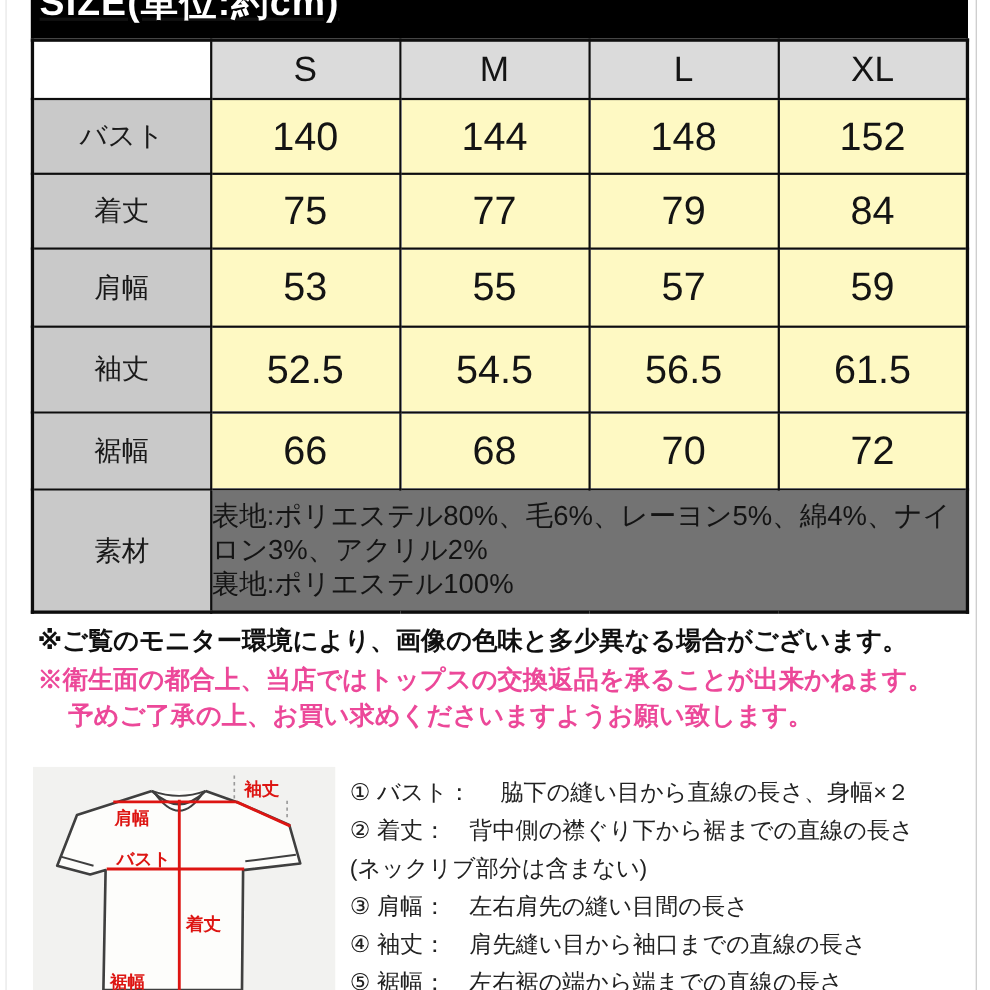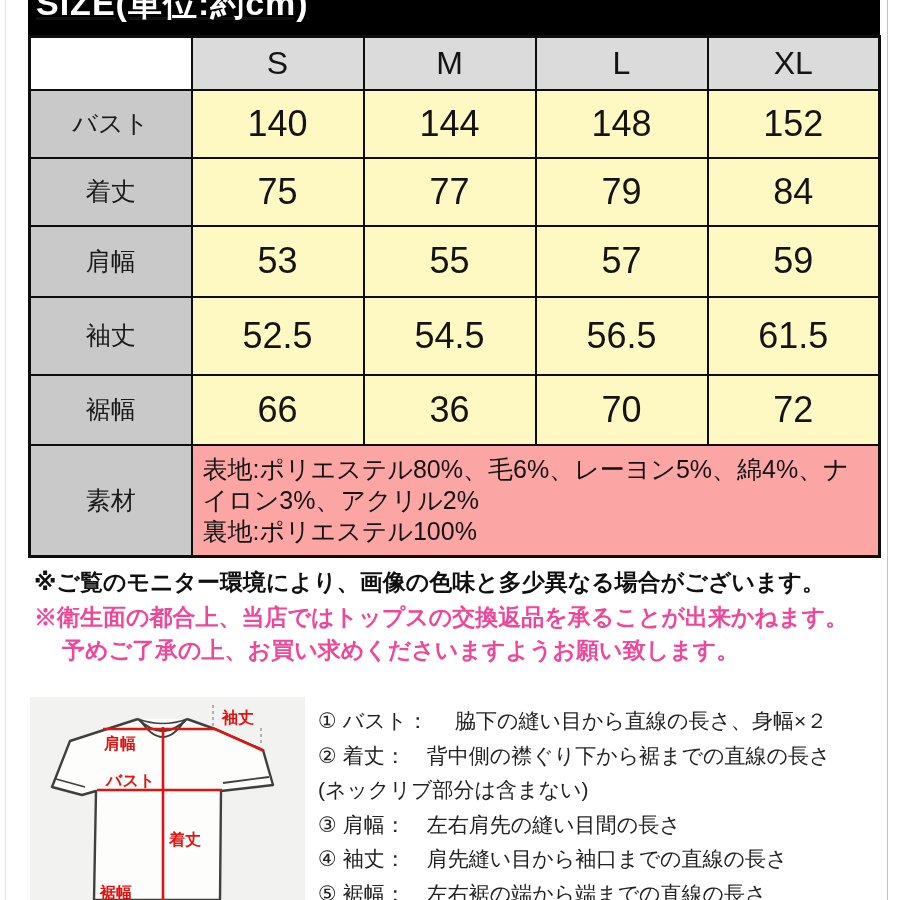--- a/index.html
+++ b/index.html
@@ -40,22 +40,22 @@
   tr.h-row1,tr.h-row2{height:68px;}
   tr.h-row3{height:71px;}
   tr.h-row4{height:78px;}
   tr.h-row5{height:70px;}
   tr.h-material{height:112px;}
   .corner-cell{background:#ffffff;}
   th.size-head{background:#dbdbdb;font-weight:normal;font-size:32px;color:#141414;}
   td.row-label{background:#c9c9c9;font-size:25px;color:#1a1a1a;}
   td.size-val{background:#fef9c3;font-size:36px;color:#141414;}
   td.material-cell{
-    background:#fca5a5;text-align:left;font-size:25px;line-height:31px;
-    padding:8px 10px;white-space:pre-line;word-break:break-all;color:#141414;
+    background:#737373;text-align:left;font-size:25px;line-height:31px;
+    padding:8px 0;white-space:pre-line;word-break:break-all;color:#141414;
   }
 
   
   .notes{position:absolute;left:34px;top:566px;width:846px;}
   .note-line{font-size:23px;line-height:33px;font-weight:bold;color:#101010;white-space:nowrap;}
   .note-line.red{color:#ec4899;font-family:Liberation Mono, monospace;}
   .note-line.gap{margin-top:4px;}
   .note-line.indent{padding-left:28px;}
 
   
@@ -117,21 +117,21 @@
   <tr class="h-row4">
     <td class="row-label">袖丈</td>
     <td class="size-val">52.5</td>
     <td class="size-val">54.5</td>
     <td class="size-val">56.5</td>
     <td class="size-val">61.5</td>
   </tr>
   <tr class="h-row5">
     <td class="row-label">裾幅</td>
     <td class="size-val">66</td>
-    <td class="size-val">36</td>
+    <td class="size-val">68</td>
     <td class="size-val">70</td>
     <td class="size-val">72</td>
   </tr>
   <tr class="h-material">
     <td class="row-label">素材</td>
     <td class="material-cell" colspan="4">表地:ポリエステル80%、毛6%、レーヨン5%、綿4%、ナイロン3%、アクリル2%
 裏地:ポリエステル100%</td>
   </tr>
 </tbody>
   </table>

